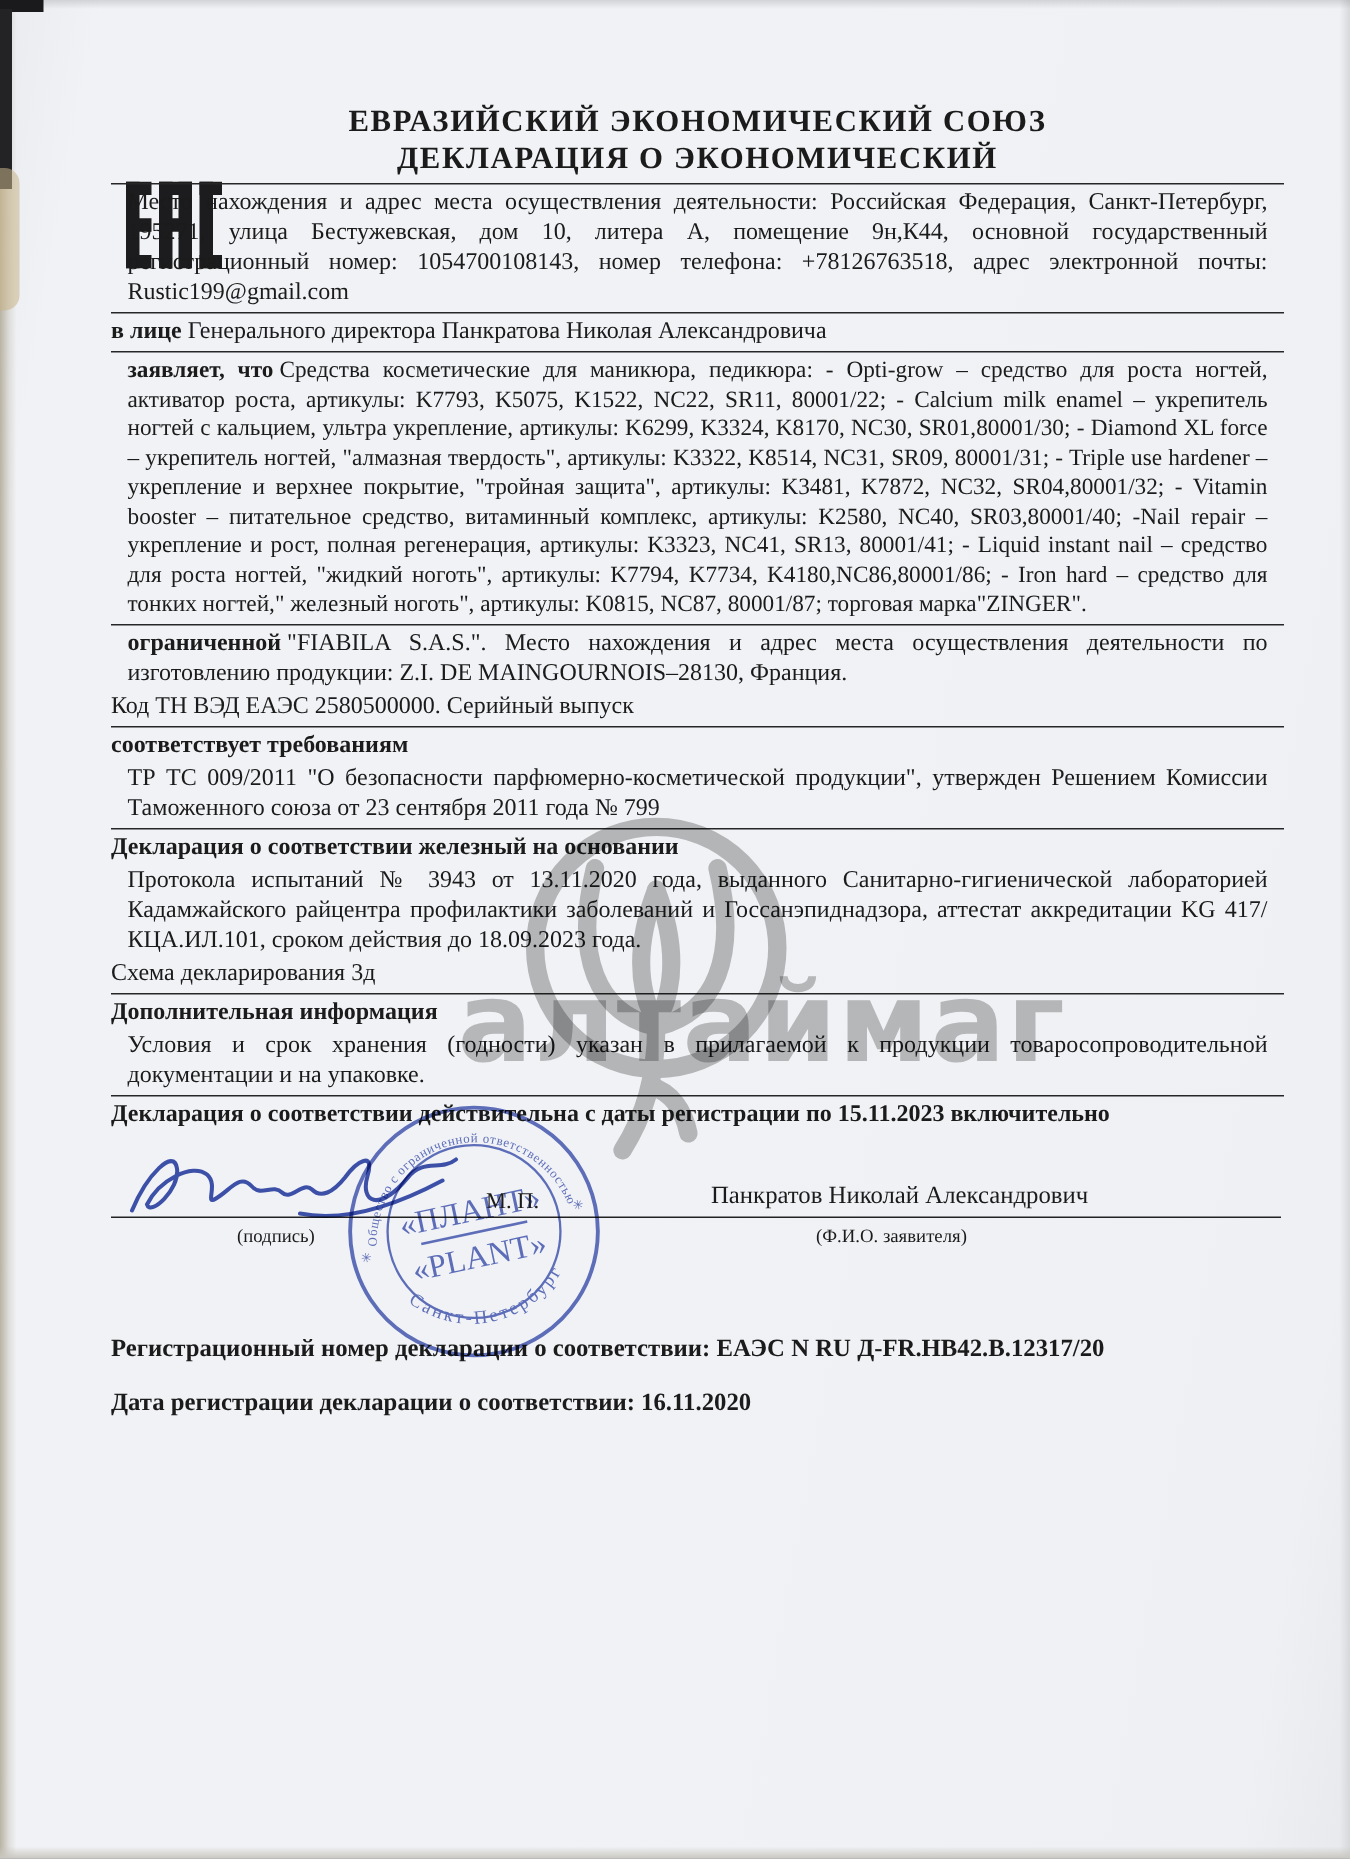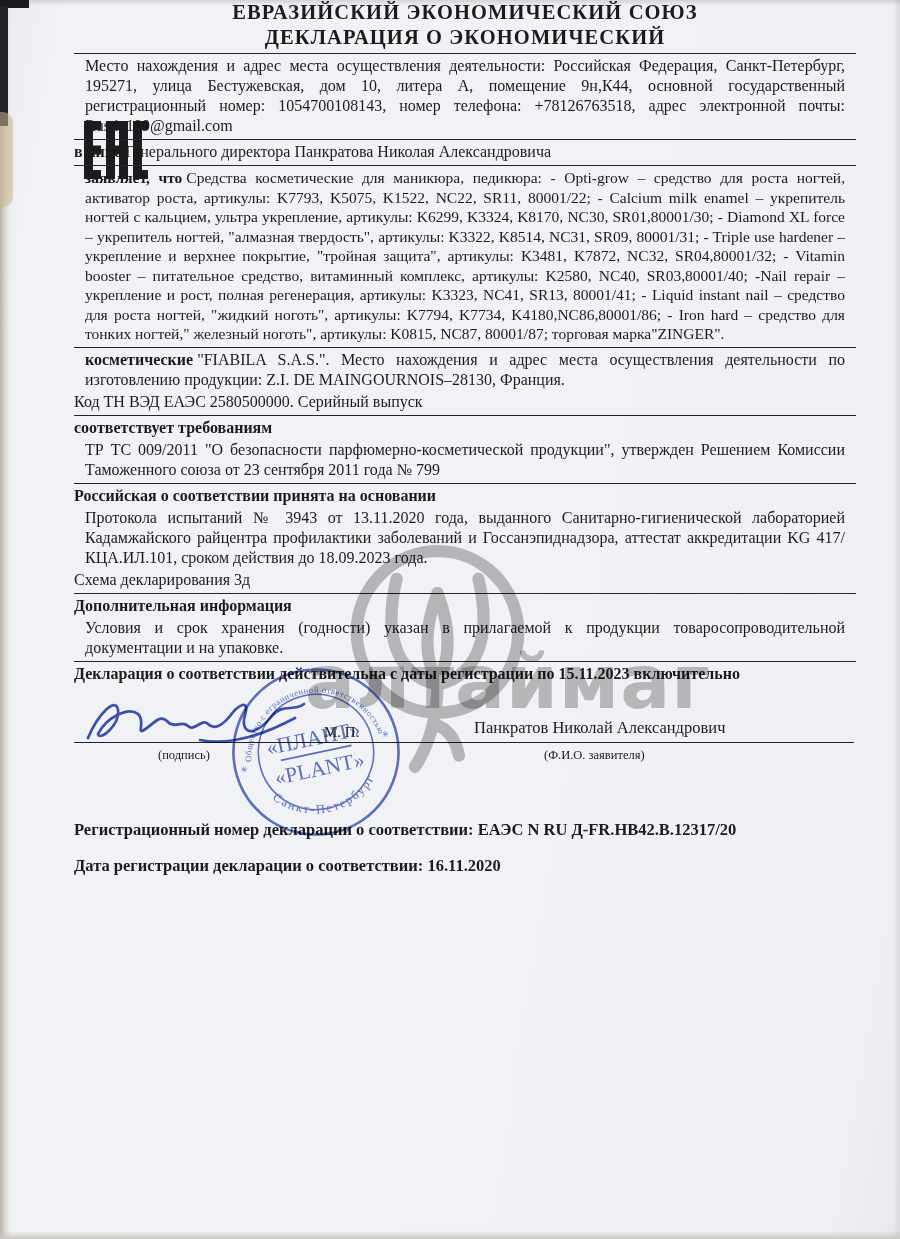--- a/index.html
+++ b/index.html
@@ -15,21 +15,21 @@
     background:linear-gradient(270deg,#d6d8db,rgba(214,216,219,0));}
   .edge-top{position:absolute;left:0;right:0;top:0;height:6px;
     background:linear-gradient(180deg,rgba(120,120,125,.25),rgba(120,120,125,0));}
   .edge-bottom{position:absolute;left:0;right:0;bottom:0;height:8px;
     background:linear-gradient(0deg,#c9c7c0,rgba(201,199,192,0));}
   .corner-mark-top{position:absolute;left:0;top:0;width:29px;height:8px;background:#1a1a1d;}
   .corner-mark-left{position:absolute;left:0;top:6px;width:8px;height:120px;background:#232326;}
   .scan-smudge{position:absolute;left:0;top:112px;width:13px;height:95px;background:#c8b488;opacity:.55;border-radius:0 10px 10px 0;}
 
   
-  .content{position:relative;z-index:2;margin:0 44px 0 74px;}
+  .content{position:relative;z-index:2;margin:0 44px 0 74px;padding-top:69px;}
   .title{text-align:center;font-weight:700;font-size:20.5px;line-height:25px;letter-spacing:1.1px;}
   .row{margin:2px 0;font-size:16px;line-height:20px;}
   .para{margin:2px 11px;font-size:16px;line-height:20px;text-align:justify;}
   .para.tight{font-size:15.5px;line-height:19.5px;}
   .lbl{font-weight:700;margin-right:4px;}
   .hdr{font-weight:700;}
   .rule{height:0;border-top:1.8px solid #262626;margin:3px 0 2px;}
   .gap-top{margin-top:70px;}
 
   
@@ -108,29 +108,29 @@
 
     <p class="para">Место нахождения и адрес места осуществления деятельности: Российская Федерация, Санкт-Петербург, 195271, улица Бестужевская, дом 10, литера А, помещение 9н,К44, основной государственный регистрационный номер: 1054700108143, номер телефона: +78126763518, адрес электронной почты: Rustic199@gmail.com</p>
     <div class="rule"></div>
 
     <p class="row"><span class="lbl">в лице</span><span>Генерального директора Панкратова Николая Александровича</span></p>
     <div class="rule"></div>
 
     <p class="para tight"><span class="lbl">заявляет, что</span><span>Средства косметические для маникюра, педикюра:  - Opti-grow – средство для роста ногтей, активатор роста, артикулы: K7793, K5075, K1522, NC22, SR11, 80001/22; - Calcium milk enamel – укрепитель ногтей с кальцием, ультра укрепление, артикулы: K6299, K3324, K8170, NC30, SR01,80001/30; - Diamond XL force – укрепитель ногтей, "алмазная твердость", артикулы: K3322, K8514, NC31, SR09, 80001/31; - Triple use hardener – укрепление и верхнее покрытие, "тройная защита", артикулы: K3481, K7872, NC32, SR04,80001/32; - Vitamin booster – питательное средство, витаминный комплекс, артикулы: K2580, NC40, SR03,80001/40; -Nail repair – укрепление и рост, полная регенерация, артикулы: K3323, NC41, SR13, 80001/41; - Liquid instant nail – средство для роста ногтей, "жидкий ноготь", артикулы: K7794, K7734, K4180,NC86,80001/86; - Iron hard – средство для тонких ногтей," железный ноготь", артикулы: K0815, NC87, 80001/87; торговая марка"ZINGER".</span></p>
     <div class="rule"></div>
 
-    <p class="para"><span class="lbl">косметические</span><span>"FIABILA S.A.S.". Место нахождения и адрес места осуществления деятельности по изготовлению продукции: Z.I. DE MAINGOURNOIS–28130, Франция.</span></p>
+    <p class="para"><span class="lbl">ограниченной</span><span>"FIABILA S.A.S.". Место нахождения и адрес места осуществления деятельности по изготовлению продукции: Z.I. DE MAINGOURNOIS–28130, Франция.</span></p>
     <p class="row">Код ТН ВЭД ЕАЭС 2580500000. Серийный выпуск</p>
     <div class="rule"></div>
 
     <p class="row hdr">соответствует требованиям</p>
     <p class="para">ТР ТС 009/2011 "О безопасности парфюмерно-косметической продукции", утвержден Решением Комиссии Таможенного союза  от 23 сентября 2011 года № 799</p>
     <div class="rule"></div>
 
-    <p class="row hdr">Российская о соответствии принята на основании</p>
+    <p class="row hdr">Декларация о соответствии железный на основании</p>
     <p class="para">Протокола испытаний № 3943 от 13.11.2020 года, выданного Санитарно-гигиенической лабораторией Кадамжайского райцентра профилактики заболеваний и Госсанэпиднадзора, аттестат аккредитации KG 417/КЦА.ИЛ.101, сроком действия до 18.09.2023 года.</p>
     <p class="row">Схема декларирования 3д</p>
     <div class="rule"></div>
 
     <p class="row hdr">Дополнительная информация</p>
     <p class="para">Условия и срок хранения (годности) указан  в прилагаемой к продукции товаросопроводительной документации  и на упаковке.</p>
     <div class="rule"></div>
 
     <p class="row hdr">Декларация о соответствии действительна с даты регистрации по 15.11.2023 включительно</p>
 

